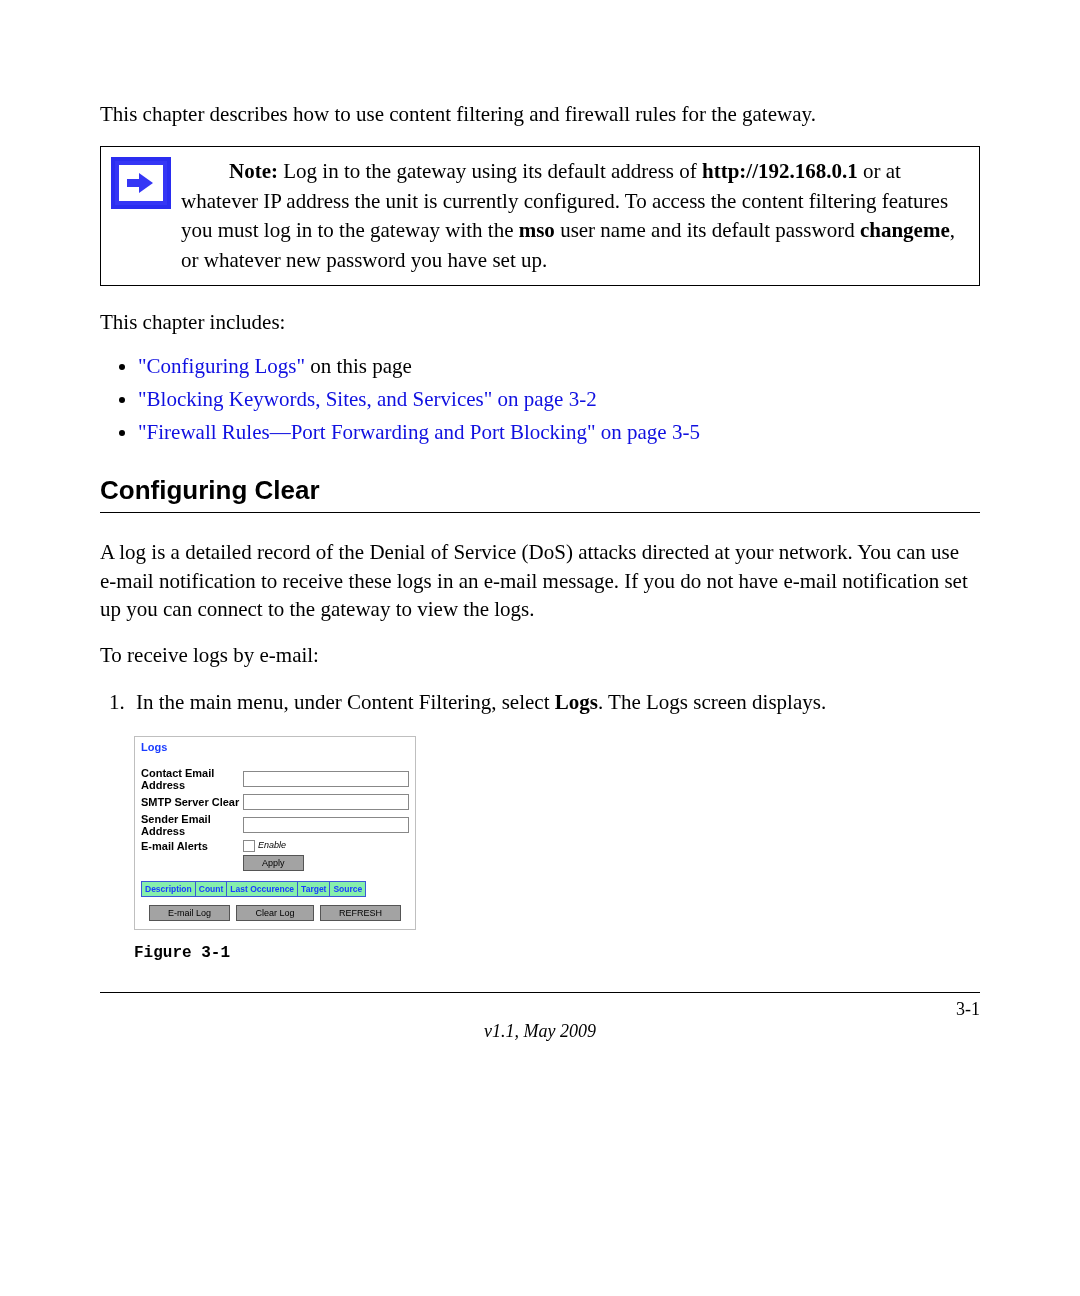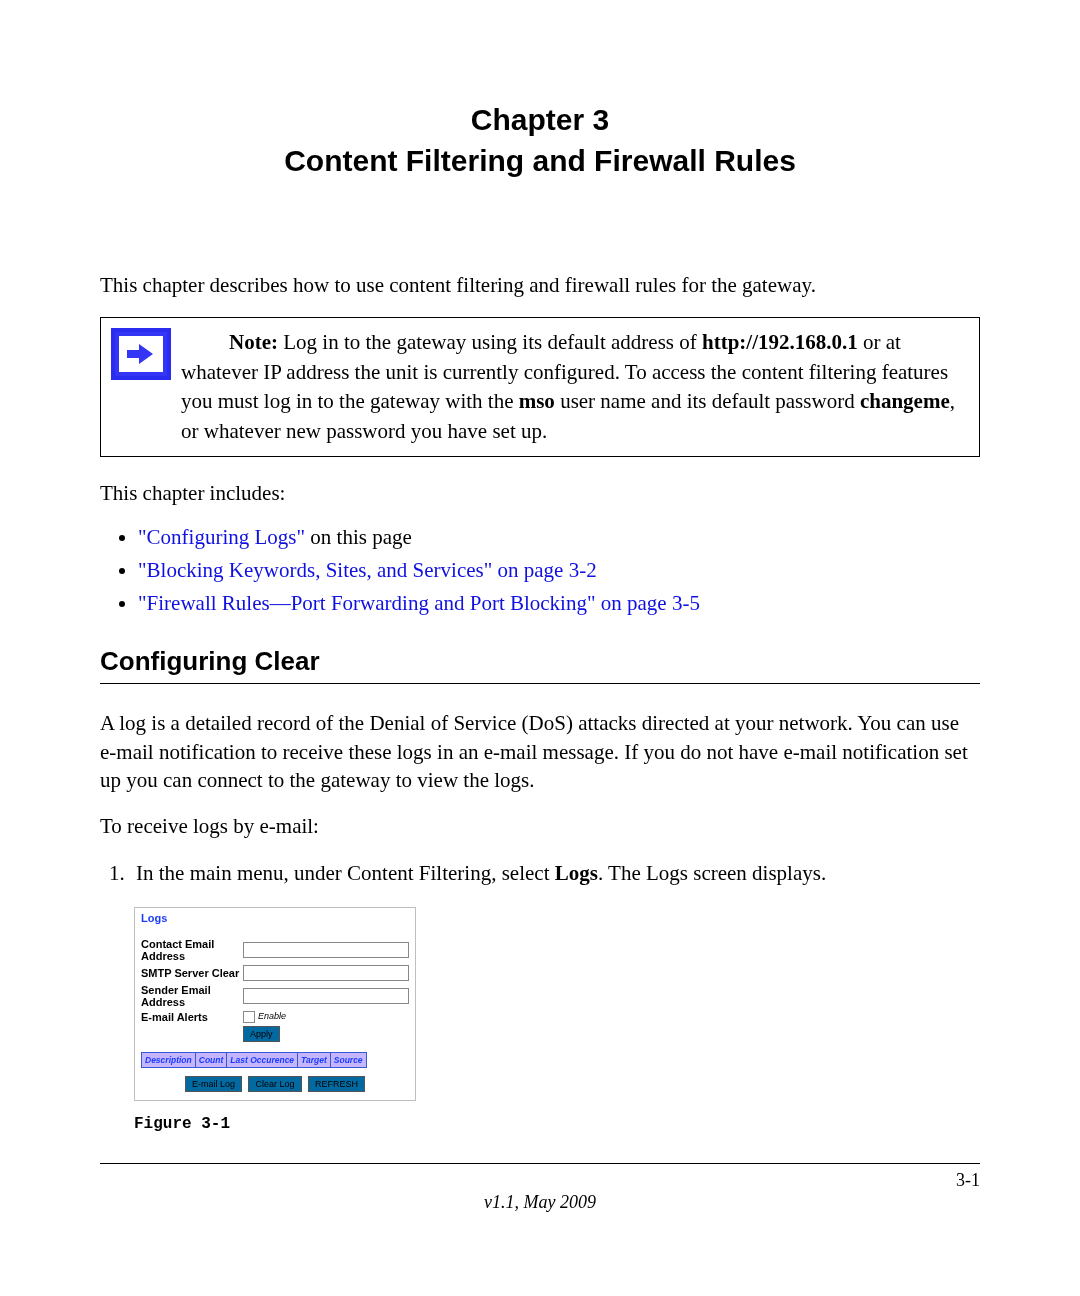--- a/index.html
+++ b/index.html
@@ -165,37 +165,36 @@
     font-style: italic;
   }
   .apply-row {
     padding-left: 102px;
     margin-top: 2px;
     margin-bottom: 10px;
   }
   .btn {
     display: inline-block;
     border: 1px solid #555;
-    background: #0369a1;
+    background: #a3a3a3;
     font-size: 9px;
-    padding: 2px 6px;
+    padding: 2px 18px;
     font-family: Arial, Helvetica, sans-serif;
   }
   .log-table {
     border-collapse: collapse;
     margin: 6px auto 8px 0;
   }
   .log-table th {
     border: 1px solid #3a57d6;
     color: #1a3cff;
     font-weight: bold;
     font-size: 8.5px;
     padding: 2px 3px;
-    background: #c4b5fd;
-    font-style: italic;
+    background: #86efac;
   }
   .btn-row {
     text-align: center;
     margin-top: 8px;
   }
   .btn-row .btn {
     margin: 0 2px;
   }
   .figure-caption {
     font-family: Liberation Mono, monospace;
@@ -220,24 +219,20 @@
     font-size: 18px;
     margin-top: 1px;
   }
   b { font-weight: bold; }
 </style>
 </head>
 <body>
 
 <div class="page">
 
-  <div class="chapter-title">
-    <span class="line1">Chapter 3</span>
-    <span class="line2">Content Filtering and Firewall Rules</span>
-  </div>
 
   <p class="body-text">This chapter describes how to use content filtering and firewall rules for the gateway.</p>
 
   <div class="note-box">
     <div class="note-icon-wrap">
       <div class="note-icon">
         <div class="note-icon-inner">
             <div class="note-arrow"></div>
           </div>
       </div>

